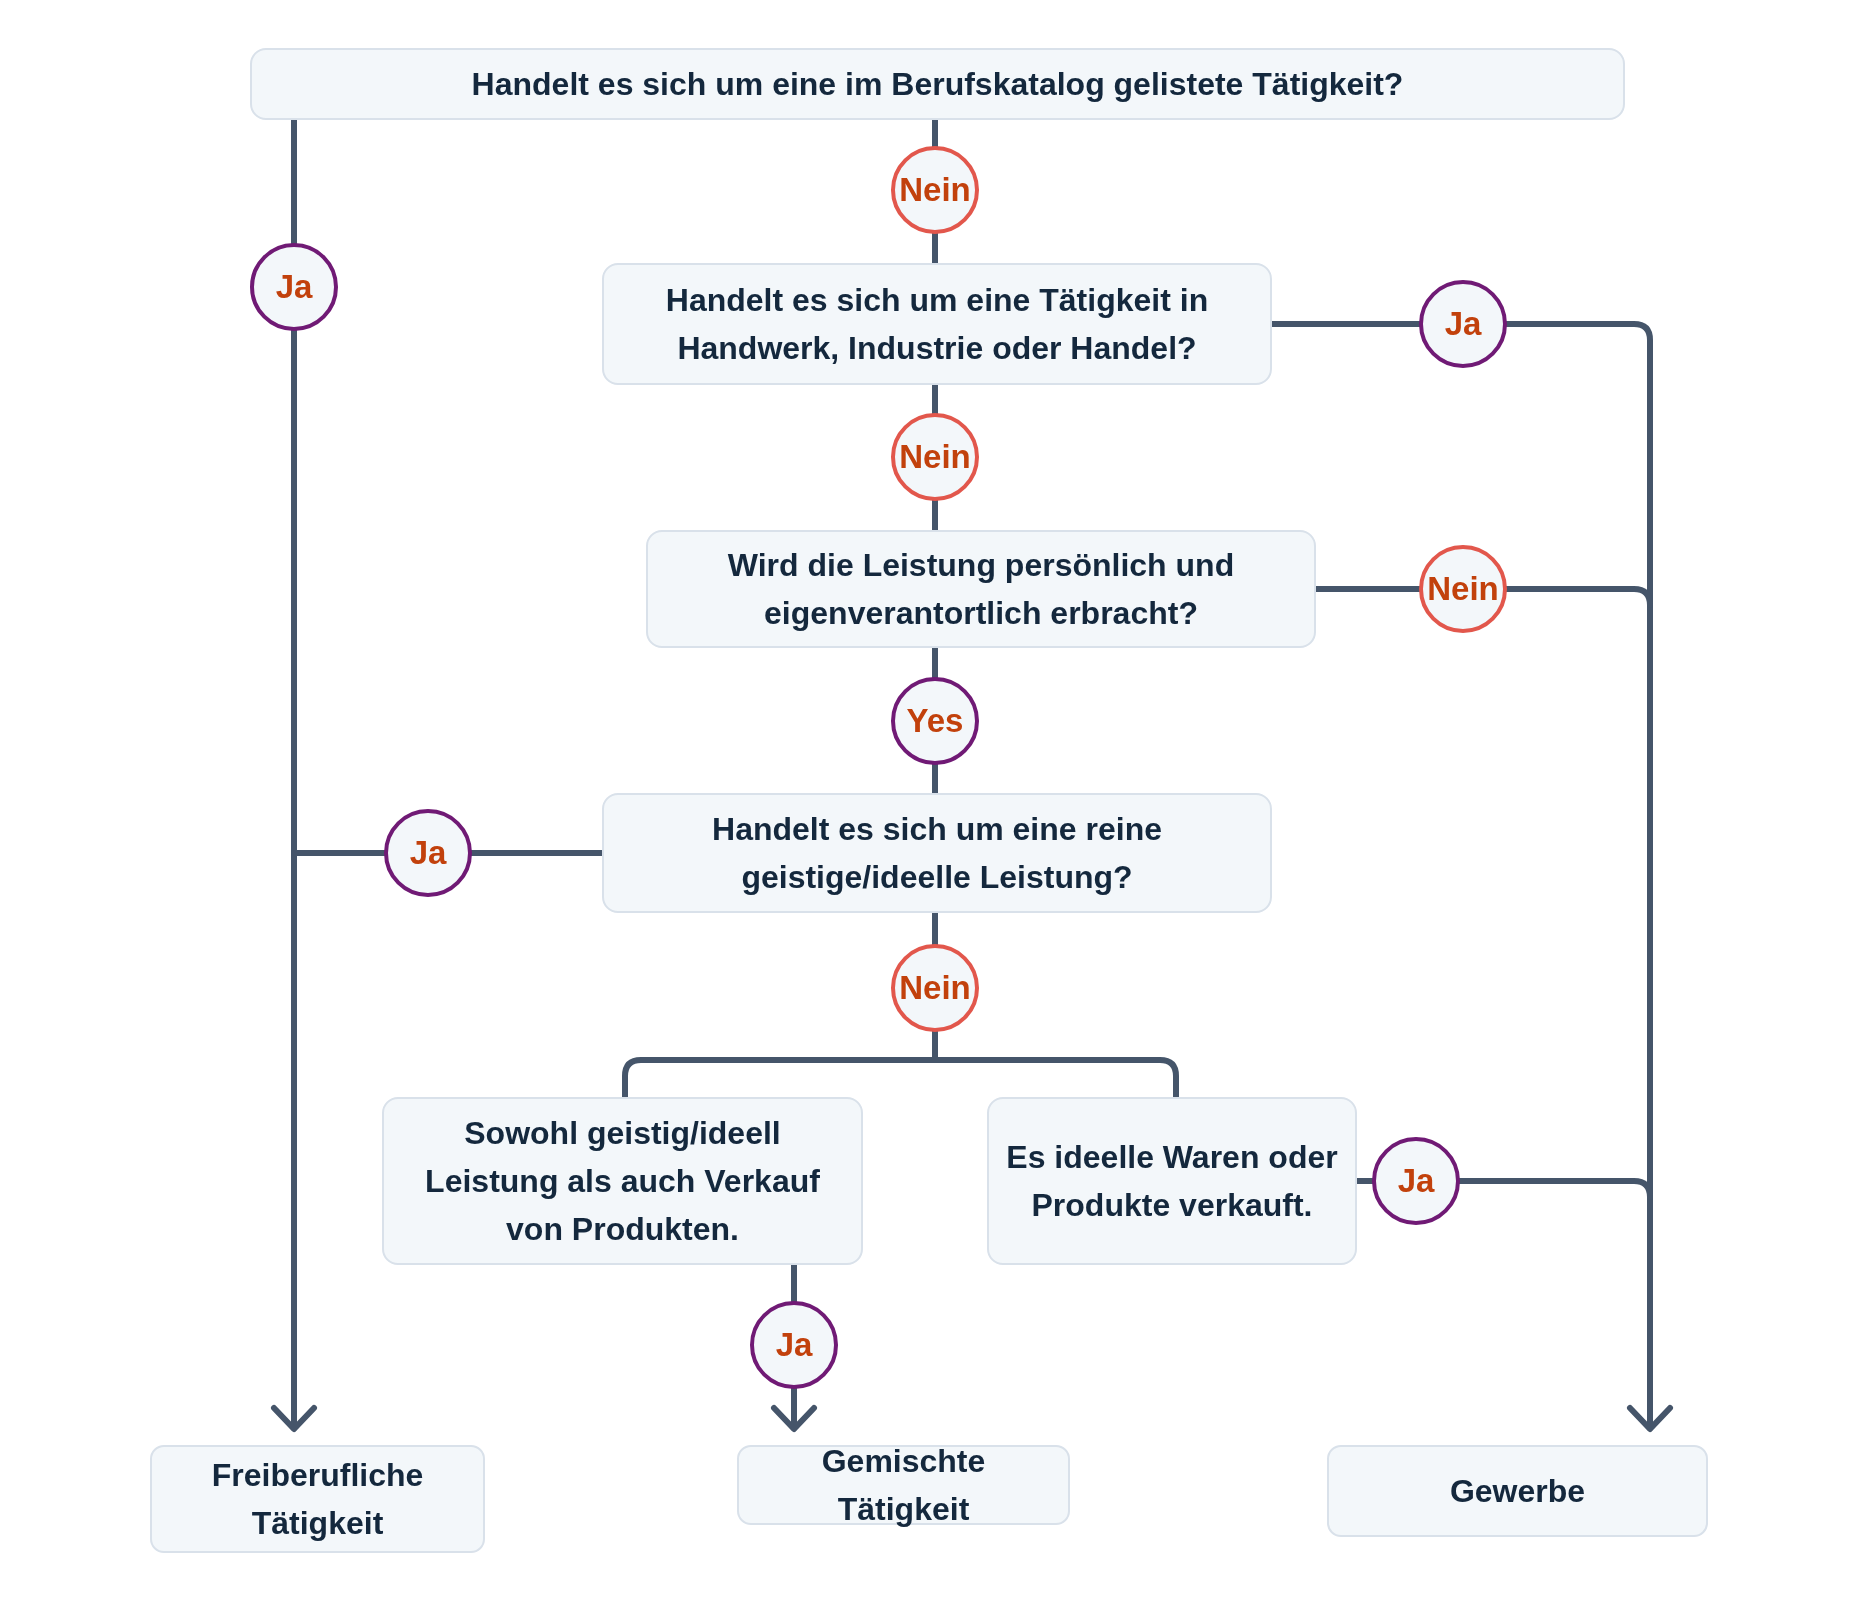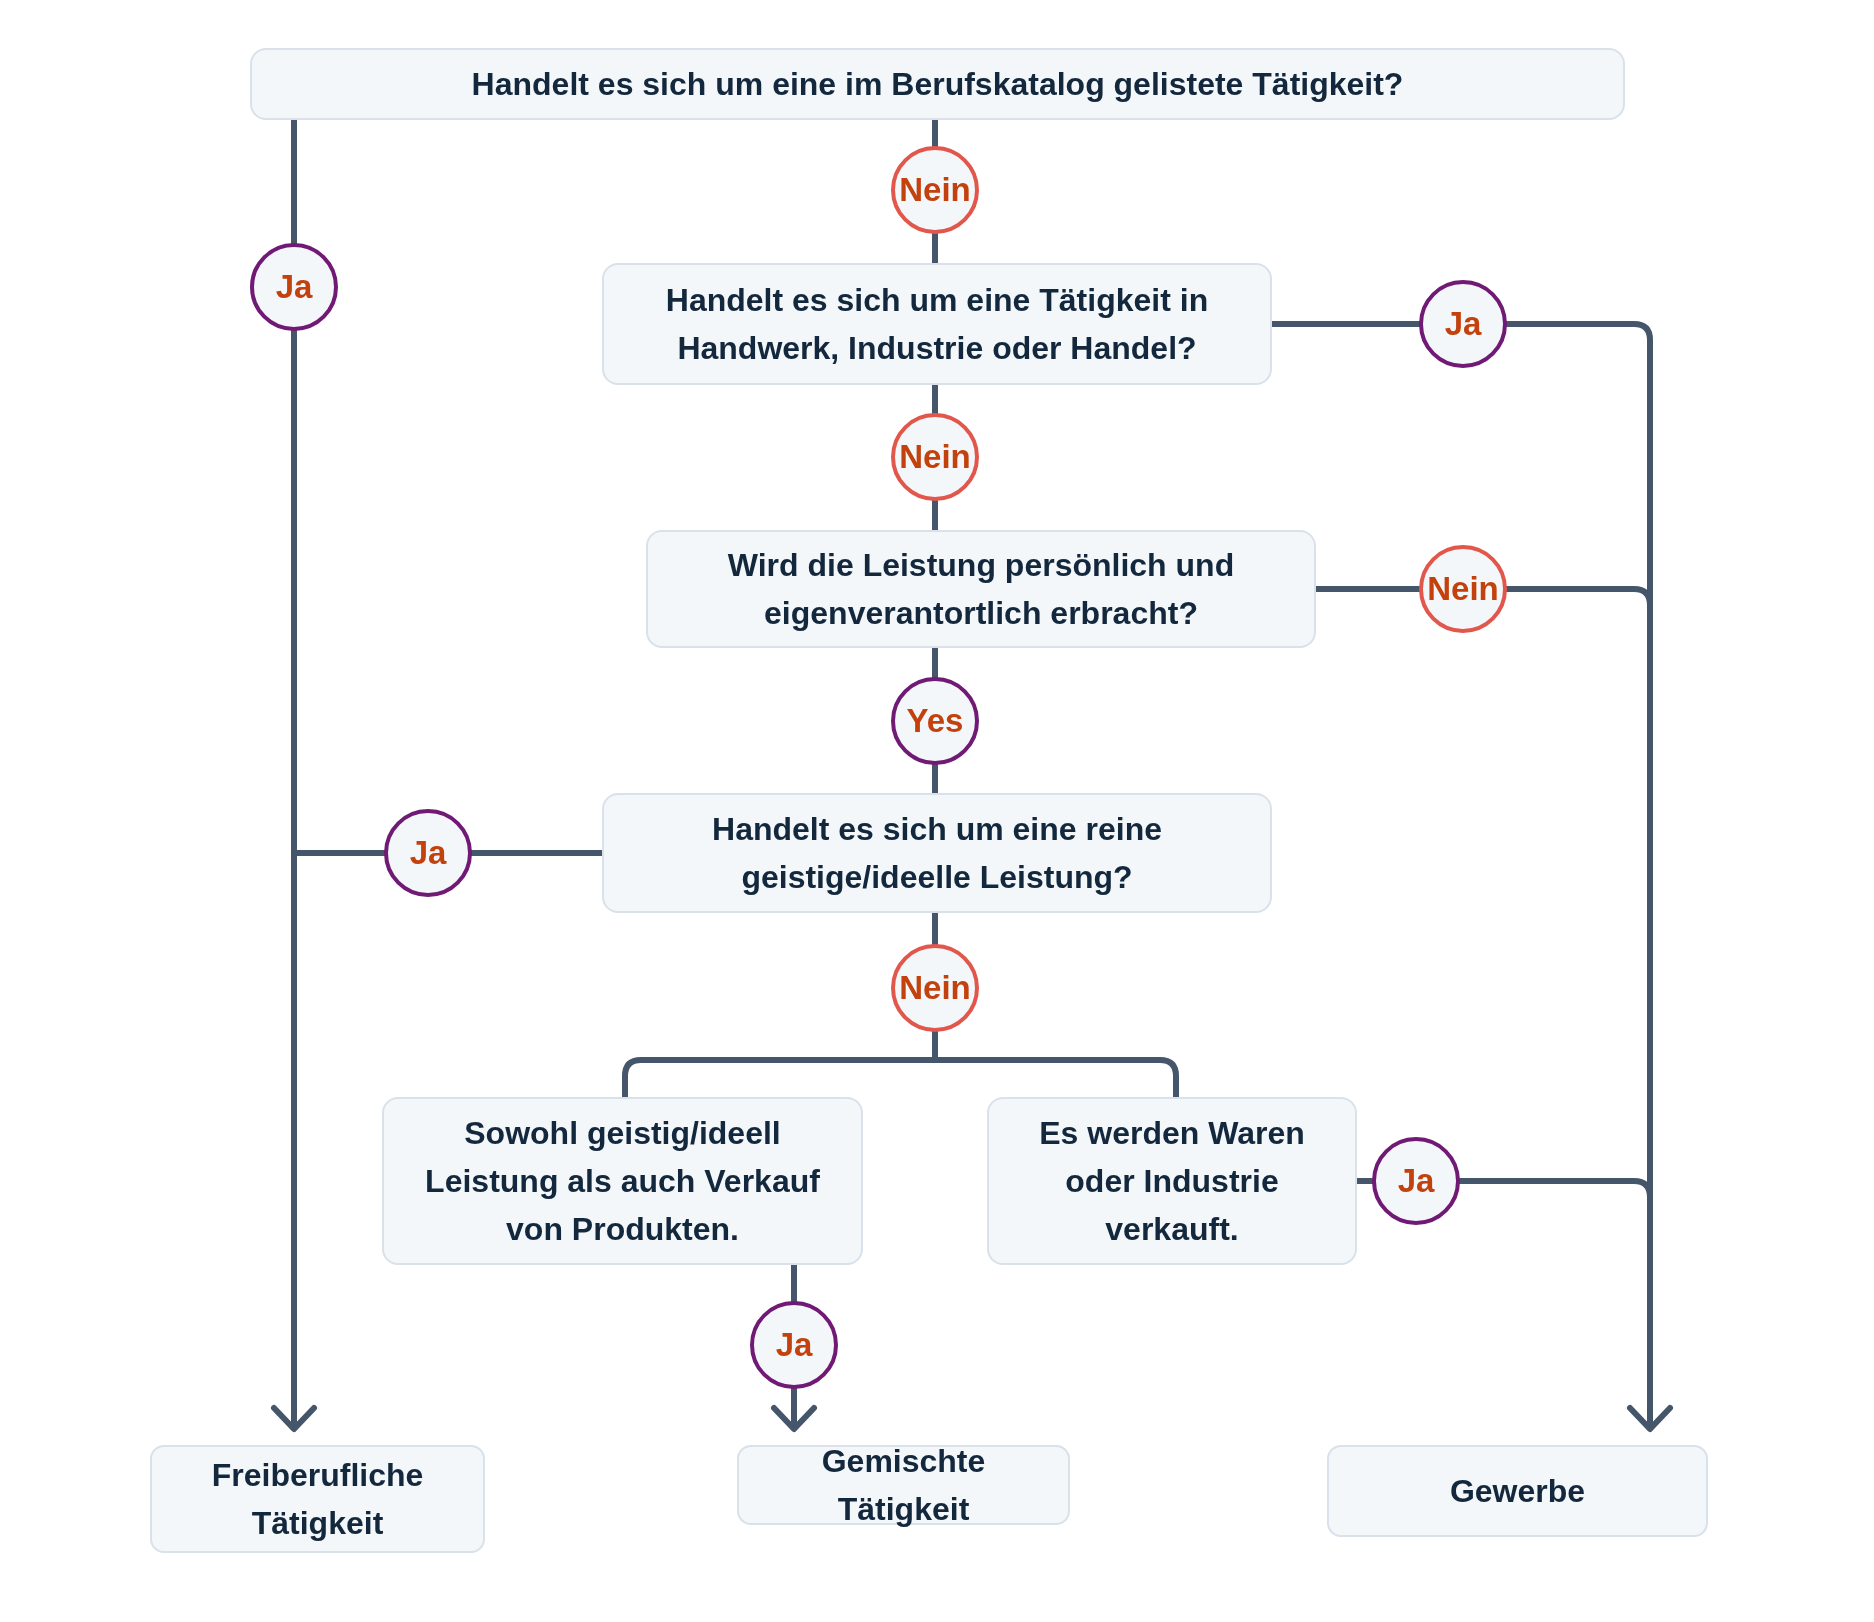--- a/index.html
+++ b/index.html
@@ -103,21 +103,21 @@
     <path d="M 794 1265 V 1428"></path>
     <path d="M 774 1408 L 794 1429 L 814 1408"></path>
   </svg>
 
   <div class="node" id="node-q1">Handelt es sich um eine im Berufskatalog gelistete Tätigkeit?</div>
   <div class="node" id="node-q2">Handelt es sich um eine Tätigkeit in Handwerk, Industrie oder Handel?</div>
   <div class="node" id="node-q3">Wird die Leistung persönlich und eigenverantortlich erbracht?</div>
   <div class="node" id="node-q4">Handelt es sich um eine reine geistige/ideelle Leistung?</div>
 
   <div class="node" id="node-mixed-case">Sowohl geistig/ideell Leistung als auch Verkauf von Produkten.</div>
-  <div class="node" id="node-goods-case">Es werden Waren oder Industrie verkauft.</div>
+  <div class="node" id="node-goods-case">Es ideelle Waren oder Produkte verkauft.</div>
 
   <div class="node result" id="node-result-freelance">Freiberufliche Tätigkeit</div>
   <div class="node result" id="node-result-mixed">Gemischte Tätigkeit</div>
   <div class="node result" id="node-result-trade">Gewerbe</div>
 
   <div class="edge-circle no" id="edge-q1-no">Nein</div>
   <div class="edge-circle yes" id="edge-q1-yes">Ja</div>
   <div class="edge-circle yes" id="edge-q2-yes">Ja</div>
   <div class="edge-circle no" id="edge-q2-no">Nein</div>
   <div class="edge-circle no" id="edge-q3-no">Nein</div>

